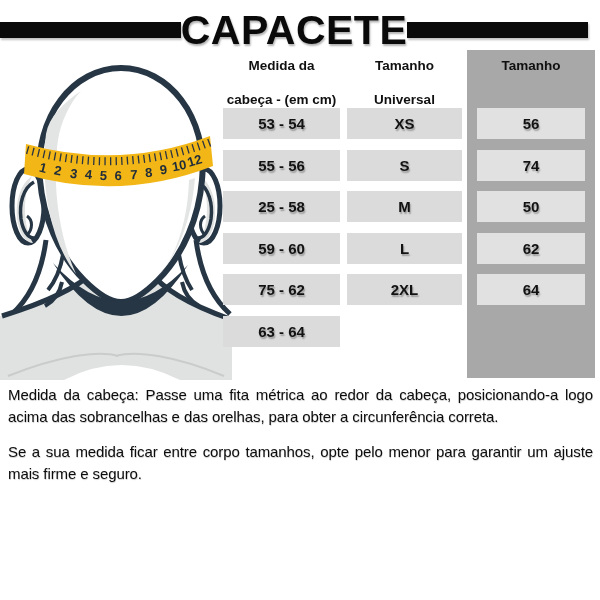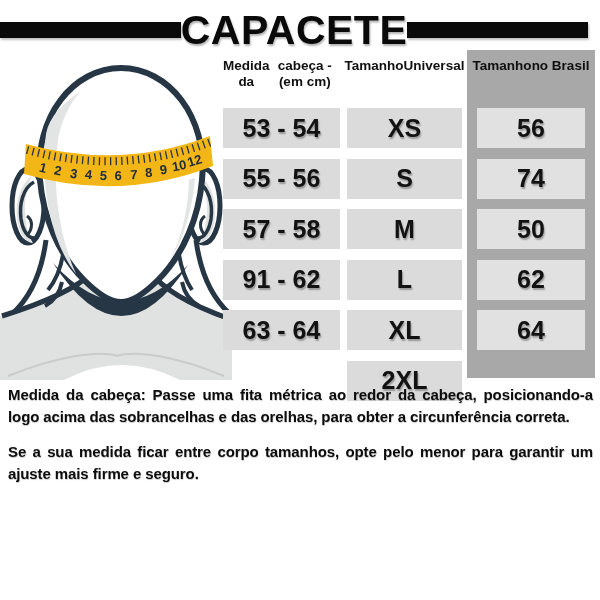--- a/index.html
+++ b/index.html
@@ -10,28 +10,28 @@
   
   .title-row{position:absolute;top:6px;left:0;right:12px;height:48px;display:flex;align-items:center;gap:0;justify-content:space-between;}
   .title-bar{flex:1;height:16px;background:#0a0a0a;box-shadow:1px 2px 2px rgba(0,0,0,.25);}
   .page-title{margin:0;font-size:41px;font-weight:bold;letter-spacing:.5px;color:#0a0a0a;
     text-shadow:1px 2px 2px rgba(0,0,0,.3);white-space:nowrap;}
   
   .col{position:absolute;top:58px;}
   .col-1{left:223px;width:117px;}
   .col-2{left:347px;width:115px;}
   .col-3{left:467px;top:50px;width:128px;height:328px;background:#a8a8a8;padding-top:8px;box-sizing:border-box;}
-  .col-header{height:50px;display:flex;justify-content:center;text-align:center;
+  .col-header{height:50px;display:flex;flex-direction:column;justify-content:space-between;text-align:center;
     font-weight:bold;font-size:13.5px;line-height:16px;color:#101010;}
-  .cell{height:40px;margin-bottom:10.5px;background:#dbdbdb;display:flex;align-items:center;justify-content:center;
-    font-weight:bold;font-size:25px;color:#121212;text-shadow:1px 1.5px 1.5px rgba(0,0,0,.3);}
+  .cell{height:31px;margin-bottom:10.5px;background:#dbdbdb;display:flex;align-items:center;justify-content:center;
+    font-weight:bold;font-size:15px;color:#121212;text-shadow:1px 1.5px 1.5px rgba(0,0,0,.3);}
   .col-3 .cell{margin-left:10px;margin-right:10px;background:#e1e1e1;}
   
   .notes{position:absolute;left:8px;width:585px;top:384px;}
-  .notes p{margin:0 0 13px 0;font-weight:bold;font-size:15px;line-height:22px;letter-spacing:-.1px;
+  .notes p{margin:0 0 13px 0;font-weight:normal;font-size:15px;line-height:22px;letter-spacing:-.1px;
     text-align:justify;color:#0c0c0c;text-shadow:.4px .8px .8px rgba(0,0,0,.2);}
   
   .head-svg{position:absolute;left:0;top:58px;width:232px;height:322px;}
   .tape-num{font-family:"Liberation Sans", sans-serif;font-size:13px;font-weight:bold;fill:#1f2c3a;}
 </style>
 </head>
 <body>
 
 <div class="stage">
 
@@ -92,42 +92,41 @@
     </g>
   </svg>
 
   <div class="col col-1">
     <div class="col-header">
       <span>Medida da</span>
       <span>cabeça - (em cm)</span>
     </div>
     <div class="cell">53 - 54</div>
     <div class="cell">55 - 56</div>
-    <div class="cell">57 - 58</div>
-    <div class="cell">91 - 62</div>
+    <div class="cell">25 - 58</div>
+    <div class="cell">59 - 60</div>
+    <div class="cell">75 - 62</div>
     <div class="cell">63 - 64</div>
   </div>
 
   <div class="col col-2">
     <div class="col-header">
       <span>Tamanho</span>
       <span>Universal</span>
     </div>
     <div class="cell">XS</div>
     <div class="cell">S</div>
     <div class="cell">M</div>
     <div class="cell">L</div>
-    <div class="cell">XL</div>
     <div class="cell">2XL</div>
   </div>
 
   <div class="col col-3">
     <div class="col-header">
       <span>Tamanho</span>
-      <span>no Brasil</span>
     </div>
     <div class="cell">56</div>
     <div class="cell">74</div>
     <div class="cell">50</div>
     <div class="cell">62</div>
     <div class="cell">64</div>
   </div>
 
   <section class="notes">
     <p>Medida da cabeça: Passe uma fita métrica ao redor da cabeça, posicionando-a logo acima das sobrancelhas e das orelhas, para obter a circunferência correta.</p>

